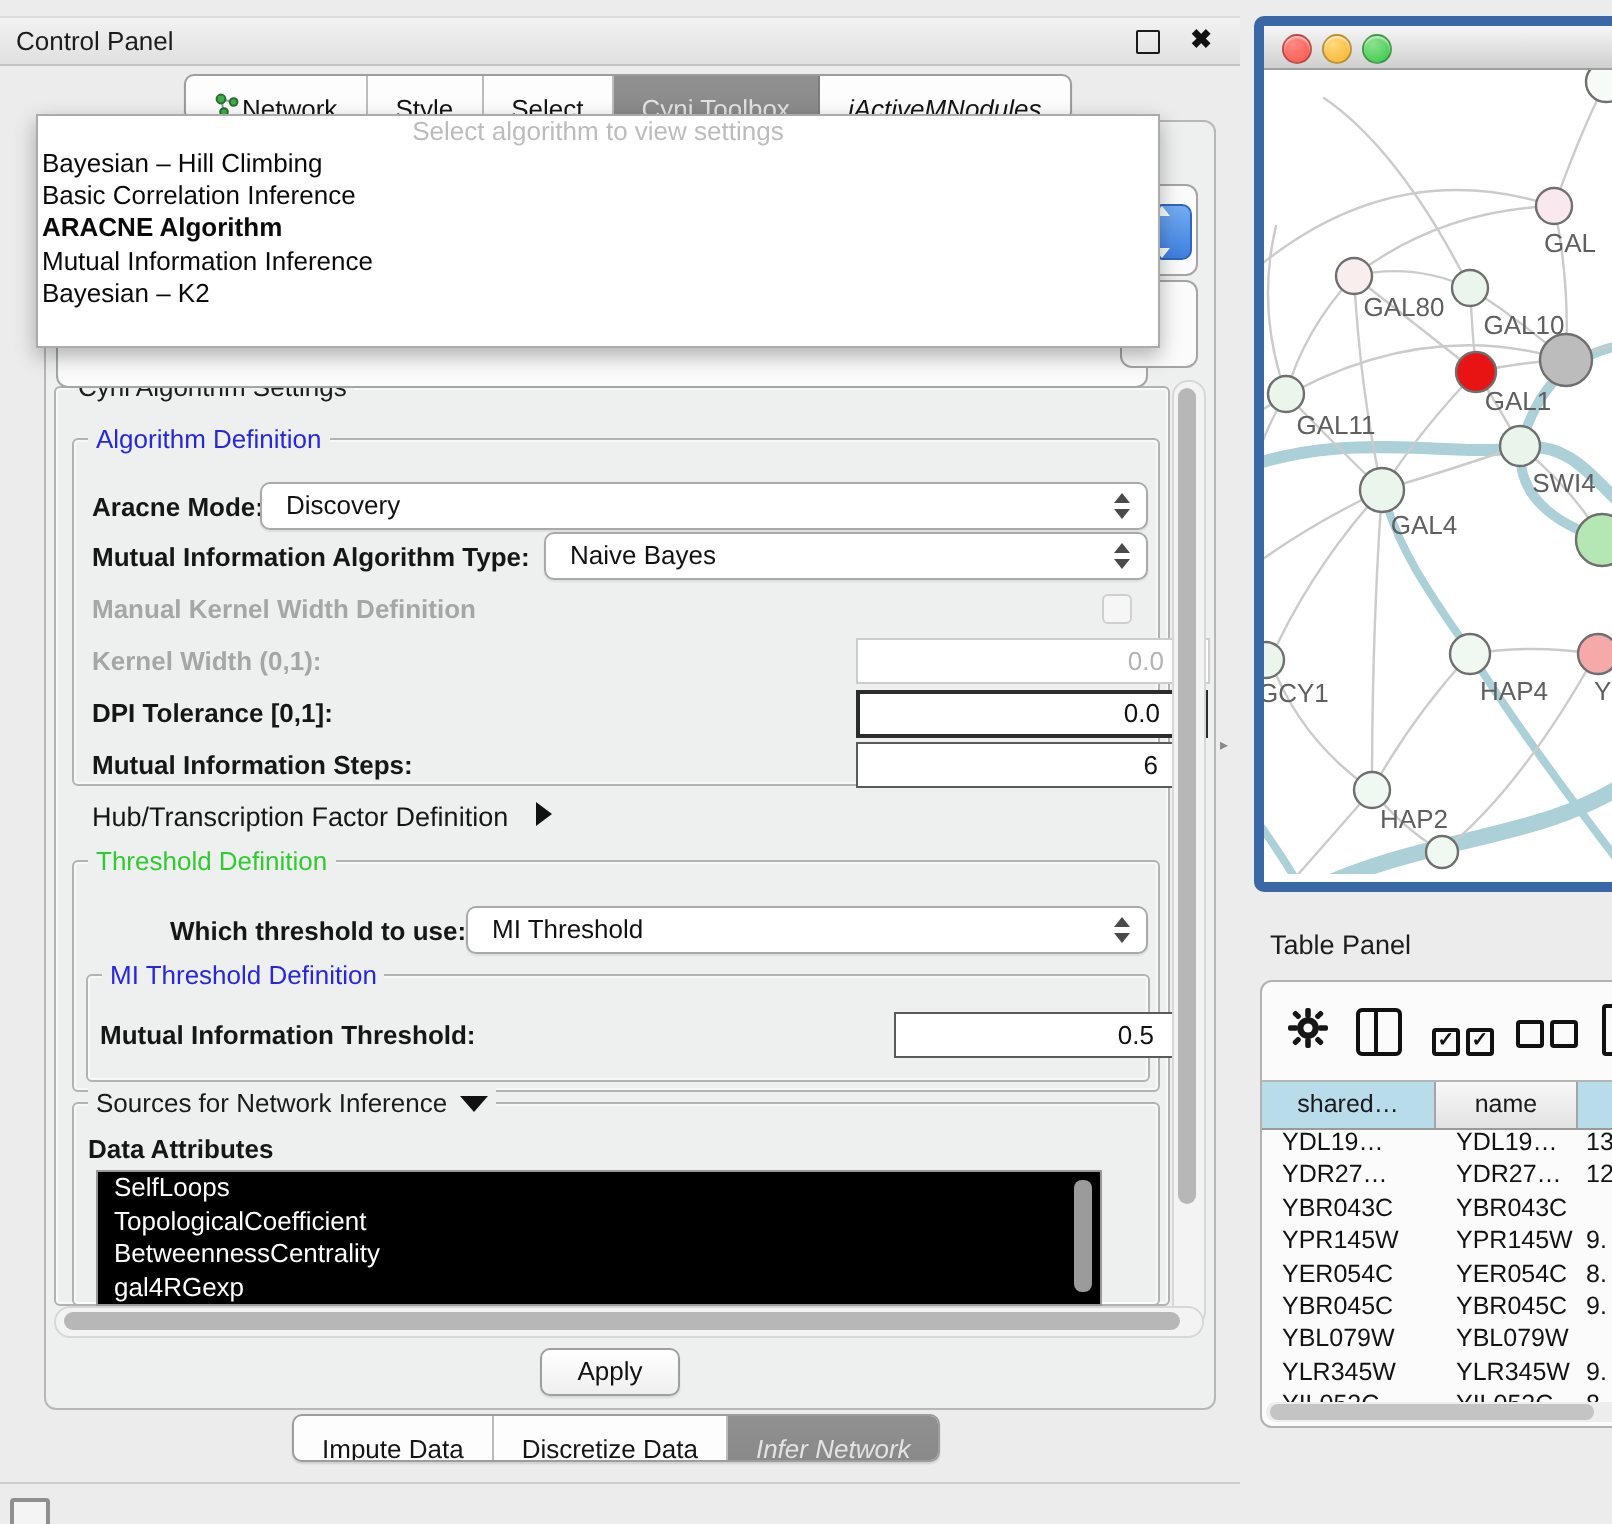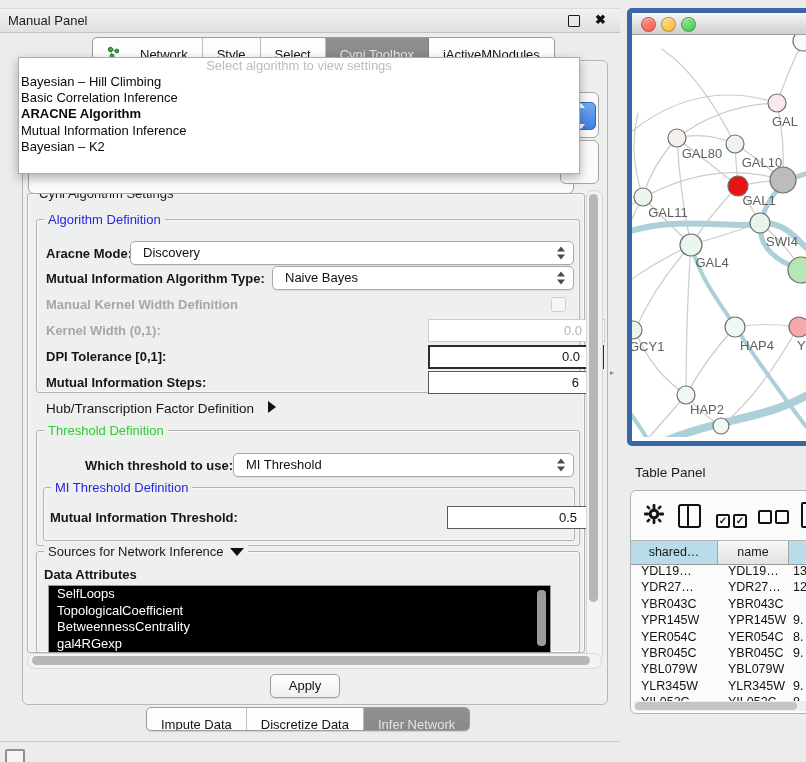--- a/index.html
+++ b/index.html
@@ -5,22 +5,22 @@
   html,body{margin:0;padding:0;}
   .root{position:relative;width:806px;height:762px;background:#ececec;font-family:"Liberation Sans",sans-serif;overflow:hidden;-webkit-font-smoothing:antialiased;}
   
   .cp{position:absolute;left:0;top:8px;width:620px;height:733px;background:#ececec;border-bottom:1px solid #cdcdcd;}
   .cp-titlebar{position:absolute;left:0;top:0;width:620px;height:23px;background:linear-gradient(#f2f2f2,#e0e0e0);border-top:1px solid #dcdcdc;border-bottom:1px solid #c2c2c2;}
   .cp-title{position:absolute;left:8px;top:4px;font-size:13px;color:#1c1c1c;}
   .float-btn{position:absolute;right:40px;top:6px;width:10px;height:10px;border:1.5px solid #1a1a1a;border-radius:1px;background:transparent;}
   .close-btn{position:absolute;right:14px;top:3px;font-size:13px;font-weight:bold;color:#111;}
   
   .seg{position:absolute;display:inline-flex;border:1px solid #9d9d9d;border-radius:5px;overflow:hidden;background:#fdfdfd;height:22px;box-shadow:0 1px 1px rgba(0,0,0,0.12);}
-  .seg-item{display:flex;align-items:center;gap:20px;padding:16px 14px;font-size:13px;color:#141414;border-right:1px solid #bdbdbd;white-space:nowrap;}
-  .seg-item:last-child{border-right:none;}
+  .seg-item{display:flex;align-items:center;gap:1px;padding:16px 14px;font-size:13px;color:#141414;border-right:1px solid #bdbdbd;white-space:nowrap;}
+  .seg-item:last-child{border-right:none;font-style:italic;}
   .seg-item.sel{background:linear-gradient(#909090,#868686);color:#e3e3e3;border-right-color:#7d7d7d;}
   
   .inner-panel{position:absolute;left:22px;top:52px;width:584px;height:643px;background:#eef0f0;border:1px solid #b7b7b7;border-radius:6px;}
   
   .frag-box{position:absolute;background:#fbfbfb;border:1px solid #a5a5a5;border-radius:6px;}
   .blue-stepper{position:absolute;left:576px;top:94px;width:18px;height:26px;border-radius:5px;background:linear-gradient(#72acf2,#3f7fe0);border:1px solid #2f66c0;z-index:6;}
   .blue-stepper .arr.up{border-bottom-color:#fff;}
   .blue-stepper .arr.dn{border-top-color:#fff;}
   
   .dd-overlay{position:absolute;left:18px;top:49px;width:560px;height:115px;background:#fff;border:1px solid #ababab;box-shadow:0 4px 10px rgba(0,0,0,0.3);z-index:50;}
@@ -86,21 +86,21 @@
   .td.col-a,.td.col-b{padding-left:10px;}
   .td.col-c{padding-left:4px;}
 </style>
 </head>
 <body>
 
 <div class="root">
 
   <div class="cp">
     <div class="cp-titlebar">
-      <span class="cp-title">Manual Panel</span>
+      <span class="cp-title">Control Panel</span>
       <span class="float-btn"></span>
       <span class="close-btn">✖</span>
     </div>
 
     <div class="seg" style="left:92px;top:29px;" id="top-tabs">
         <div class="seg-item">
           <span><svg width="13" height="13" viewBox="0 0 13 13">
               <line x1="3.5" y1="3.5" x2="9.5" y2="5" stroke="#9e9e9e" stroke-width="1"></line>
               <line x1="3.5" y1="3.5" x2="5" y2="10" stroke="#9e9e9e" stroke-width="1"></line>
               <circle cx="3.5" cy="3.5" r="2.2" fill="#3fae4a" stroke="#24702c"></circle>

